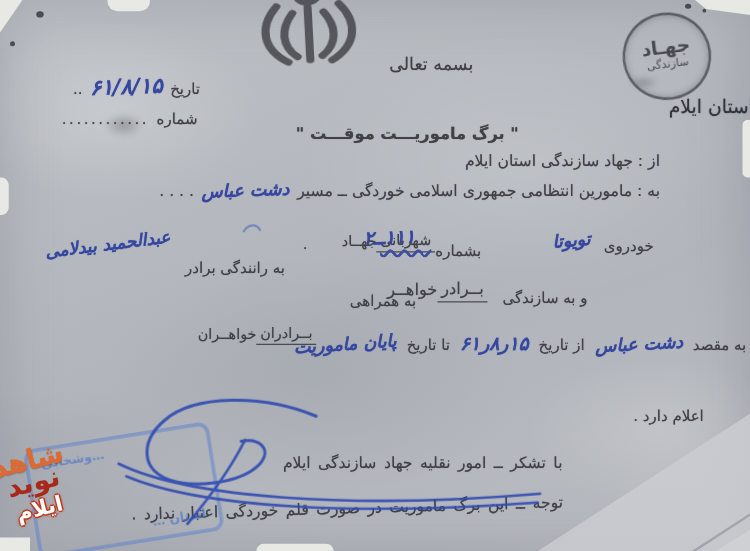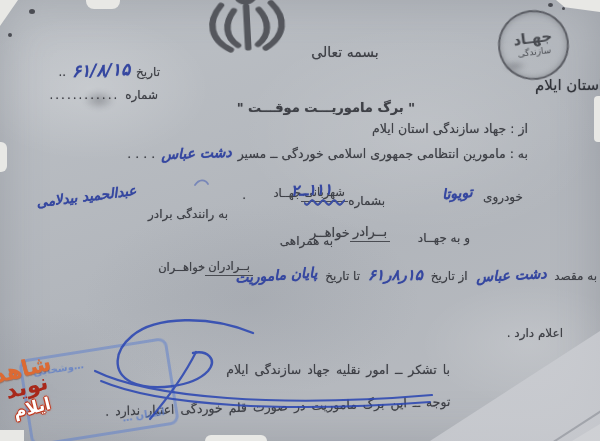--- a/index.html
+++ b/index.html
@@ -121,21 +121,21 @@
   <div class="printed" style="right:215px;top:194px;">بشماره</div>
   <div class="printed stack" style="right:252px;top:186px;font-size:11.5px;">
     <span class="top scribbled">شهربانی</span>
     <span class="bot">جهــاد</span>
   </div>
   <span class="hw abs" style="right:268px;top:181px;font-size:15px;transform:rotate(-2deg);">۱۱۱ــ۲</span>
   <div class="printed" style="right:354px;top:188px;">.</div>
   <div class="printed" style="right:372px;top:197px;margin-top:10px;">به رانندگی برادر</div>
   <span class="hw abs" style="left:36px;top:188px;font-size:13.5px;transform:rotate(-7deg);">عبدالحمید بیدلامی</span>
 
-  <div class="printed" style="right:130px;top:231px;">و به جهــاد</div>
+  <div class="printed" style="right:130px;top:231px;">و به سازندگی</div>
   <div class="printed stack" style="right:210px;top:224px;font-size:13px;">
     <span class="top">بــرادر</span>
     <span class="bot">خواهــر</span>
   </div>
   <div class="printed" style="right:267px;top:234px;">به همراهی</div>
   <div class="printed stack" style="right:347px;top:224px;font-size:11.5px;margin-top:36px;">
     <span class="top">بــرادران</span>
     <span class="bot">خواهــران</span>
   </div>
 

